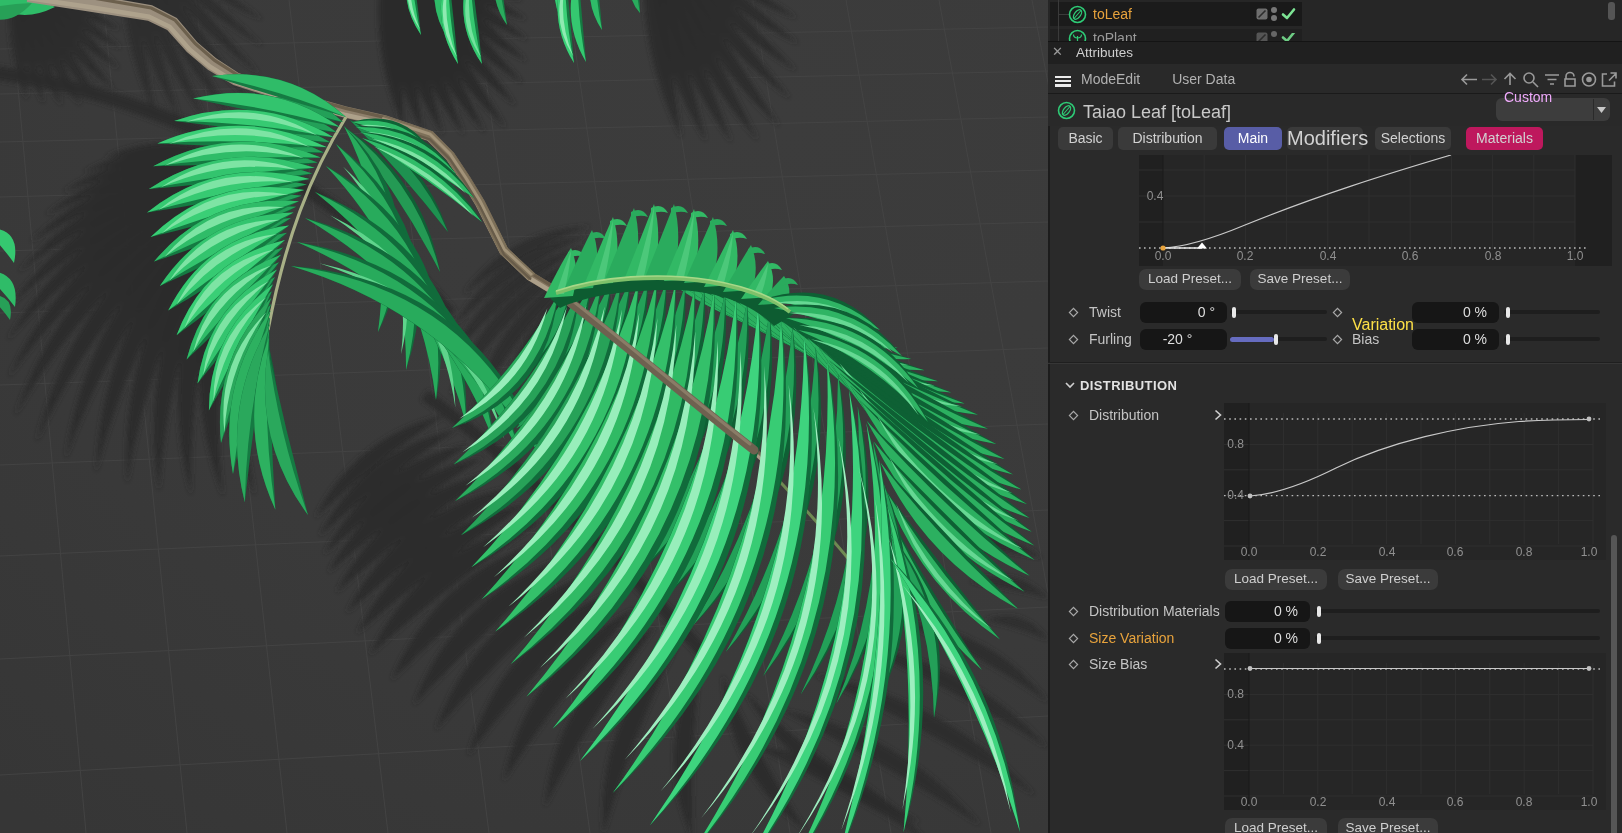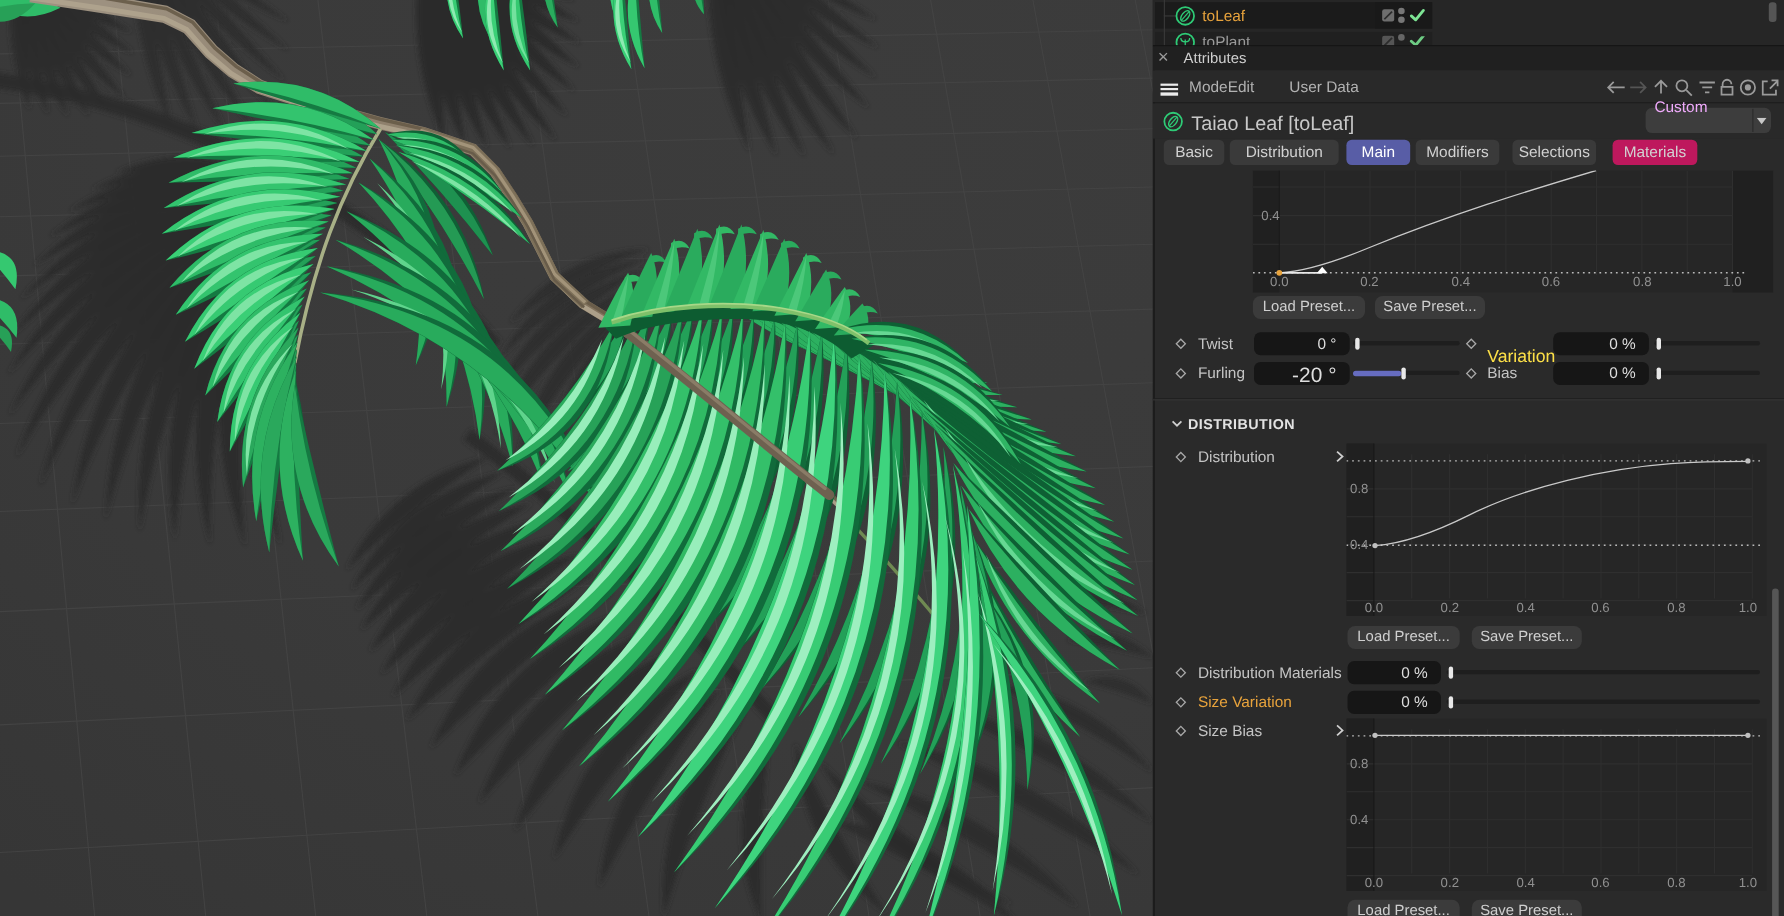--- a/index.html
+++ b/index.html
@@ -586,21 +586,21 @@
     <div style="position:absolute;left:35px;top:102px;width:300px;height:18px;font-size:18px;color:#c8c8c8">Taiao Leaf [toLeaf]</div>
     <div style="position:absolute;left:448px;top:98px;width:114px;height:23px;background:#3d3d3d;border-radius:6px"></div>
     <div style="position:absolute;left:456px;top:89px;width:80px;height:17px;font-size:14px;color:#f0abfc">Custom</div>
     <div style="position:absolute;left:545px;top:99px;width:1px;height:21px;background:#2a2a2a"></div>
     <svg style="position:absolute;left:549px;top:107px" width="10" height="7">
       <path d="M0,0 H9 L4.5,6 Z" fill="#c8c8c8"></path>
     </svg>
     <div style="position:absolute;left:10px;top:127px;width:55px;height:23px;background:#3a3a3a;border-radius:5px;text-align:center;font-size:14px;line-height:23px;color:#d2d2d2">Basic</div>
     <div style="position:absolute;left:70px;top:127px;width:99px;height:23px;background:#3a3a3a;border-radius:5px;text-align:center;font-size:14px;line-height:23px;color:#d2d2d2">Distribution</div>
     <div style="position:absolute;left:176px;top:127px;width:58px;height:23px;background:#585da6;border-radius:5px;text-align:center;font-size:14px;line-height:23px;color:#ffffff">Main</div>
-    <div style="position:absolute;left:239px;top:127px;width:76px;height:23px;background:#3a3a3a;border-radius:5px;text-align:center;font-size:14px;line-height:23px;color:#d2d2d2">Modifiers</div>
+    <div style="position:absolute;left:239px;top:127px;width:76px;height:23px;background:#3a3a3a;border-radius:5px;text-align:center;font-size:20px;line-height:23px;color:#d2d2d2">Modifiers</div>
     <div style="position:absolute;left:327px;top:127px;width:76px;height:23px;background:#3a3a3a;border-radius:5px;text-align:center;font-size:14px;line-height:23px;color:#d2d2d2">Selections</div>
     <div style="position:absolute;left:418px;top:127px;width:77px;height:23px;background:#be185d;border-radius:5px;text-align:center;font-size:14px;line-height:23px;color:#d2d2d2">Materials</div>
     <svg style="position:absolute;left:91px;top:155px" width="473" height="111" viewBox="0 0 473 111">
 <rect width="473" height="111" fill="#262626"></rect>
 <rect x="0" y="0" width="24" height="111" fill="#202020"></rect>
 <rect x="436" y="0" width="37" height="111" fill="#202020"></rect>
 <g stroke="#2f2f2f" stroke-width="1">
         <line x1="65.2" y1="0" x2="65.2" y2="95"></line>
         <line x1="106.4" y1="0" x2="106.4" y2="95"></line>
         <line x1="147.6" y1="0" x2="147.6" y2="95"></line>
@@ -645,21 +645,21 @@
     <div style="position:absolute;left:304px;top:316px;width:90px;height:17px;font-size:16px;color:#fde047">Variation</div>
     <div style="position:absolute;left:364px;top:302px;width:87px;height:21px;background:#161616;border-radius:6px"></div>
     <div style="position:absolute;left:364px;top:304px;width:75px;height:17px;font-size:14px;color:#dedede;text-align:right">0 %</div>
     <div style="position:absolute;left:456px;top:310px;width:96px;height:4px;background:#1e1e1e;border-radius:2px"></div>
     <div style="position:absolute;left:458px;top:306.5px;width:4px;height:11px;background:#e8e8e8;border-radius:2px"></div>
     <svg style="position:absolute;left:20px;top:334px" width="11" height="11">
       <rect x="2.6" y="2.6" width="5.8" height="5.8" fill="none" stroke="#a8a8a8" stroke-width="1.2" transform="rotate(45 5.5 5.5)"></rect>
     </svg>
     <div style="position:absolute;left:41px;top:331px;width:90px;height:17px;font-size:14px;color:#c4c4c4">Furling</div>
     <div style="position:absolute;left:92px;top:329px;width:87px;height:21px;background:#161616;border-radius:6px"></div>
-    <div style="position:absolute;left:92px;top:331px;width:75px;height:17px;font-size:19px;color:#dedede;text-align:right">-20 °</div>
+    <div style="position:absolute;left:92px;top:331px;width:75px;height:17px;font-size:14px;color:#dedede;text-align:center">-20 °</div>
     <div style="position:absolute;left:182px;top:337px;width:97px;height:4px;background:#1e1e1e;border-radius:2px"></div>
     <div style="position:absolute;left:182px;top:336.5px;width:44px;height:5px;background:#666cc0;border-radius:2.5px"></div>
     <div style="position:absolute;left:226px;top:333.5px;width:4px;height:11px;background:#e8e8e8;border-radius:2px"></div>
     <svg style="position:absolute;left:284px;top:334px" width="11" height="11">
       <rect x="2.6" y="2.6" width="5.8" height="5.8" fill="none" stroke="#a8a8a8" stroke-width="1.2" transform="rotate(45 5.5 5.5)"></rect>
     </svg>
     <div style="position:absolute;left:304px;top:331px;width:90px;height:17px;font-size:14px;color:#c4c4c4">Bias</div>
     <div style="position:absolute;left:364px;top:329px;width:87px;height:21px;background:#161616;border-radius:6px"></div>
     <div style="position:absolute;left:364px;top:331px;width:75px;height:17px;font-size:14px;color:#dedede;text-align:right">0 %</div>
     <div style="position:absolute;left:456px;top:337px;width:96px;height:4px;background:#1e1e1e;border-radius:2px"></div>

